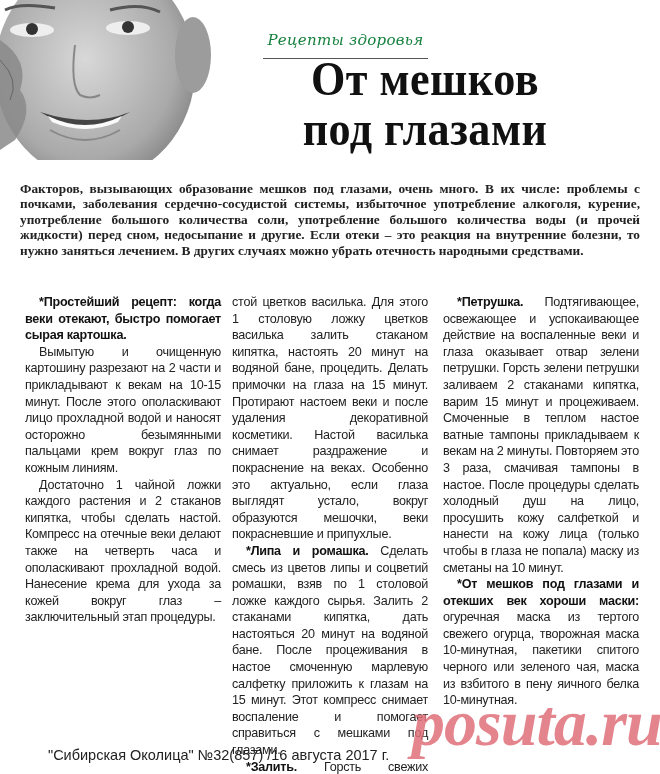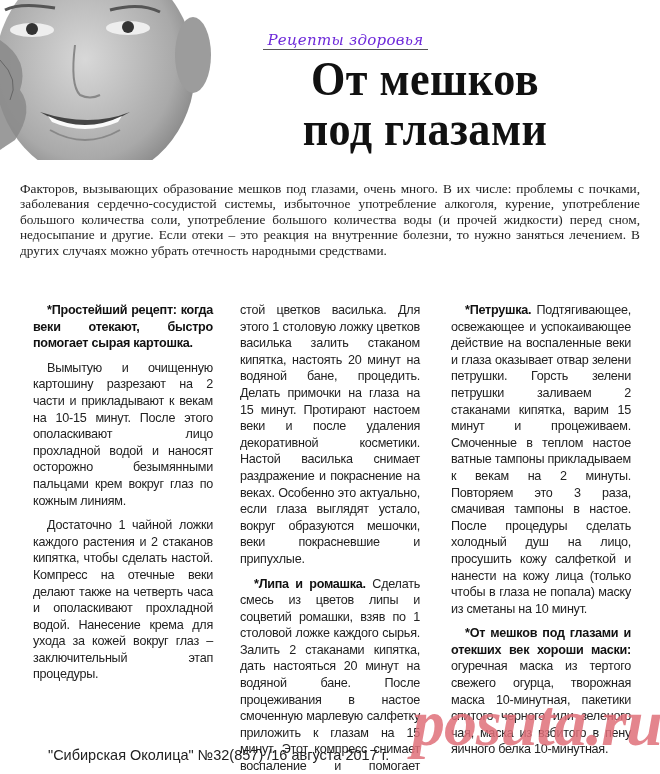--- a/index.html
+++ b/index.html
@@ -1,23 +1,23 @@
 <!DOCTYPE html>
 <html><head>
 <meta charset="utf-8">
 <style>
   html, body { margin:0; padding:0; background:#fff; }
   body { width:660px; height:774px; position:relative; overflow:hidden; font-family:"Liberation Sans", sans-serif; color:#1a1a1a; }
   .photo { position:absolute; left:0; top:0; width:230px; height:167px; overflow:hidden; }
   .photo svg { display:block; }
-  .rubric { position:absolute; left:263px; top:31px; width:165px; text-align:center; font-family:"DejaVu Serif", serif; font-style:italic; font-size:15px; color:#6d28d9; border-bottom:1.5px solid #555; line-height:18px; padding-bottom:0; letter-spacing:0.3px; }
+  .rubric { position:absolute; left:263px; top:31px; width:165px; text-align:center; font-family:"DejaVu Serif", serif; font-style:italic; font-size:15px; color:#15803d; border-bottom:1.5px solid #555; line-height:18px; padding-bottom:9px; letter-spacing:0.3px; }
   .title { position:absolute; left:190px; top:54px; width:470px; text-align:center; font-family:"Liberation Serif", serif; font-weight:bold; font-size:48px; line-height:50px; color:#111; letter-spacing:0.5px; transform:scaleX(0.92); transform-origin:center top; }
-  .lead { position:absolute; left:20px; top:181px; width:620px; font-family:"Liberation Serif", serif; font-weight:normal; font-size:13.3px; line-height:15.4px; color:#222; text-align:justify; }
+  .lead { position:absolute; left:20px; top:181px; width:620px; font-family:"Liberation Serif", serif; font-weight:bold; font-size:13.3px; line-height:15.4px; color:#222; text-align:justify; }
   .col { position:absolute; top:294px; width:196px; font-family:"Liberation Sans", sans-serif; font-size:12.6px; line-height:16.6px; color:#222; text-align:justify; letter-spacing:-0.25px; }
-  .col p { margin:8px; text-indent:14px; }
+  .col p { margin:0; text-indent:14px; }
   .col p.cont { text-indent:0; }
   .col b { font-weight:bold; color:#111; }
   .c1 { left:25px; }
   .c2 { left:232px; }
   .c3 { left:443px; }
   .footer { position:absolute; left:48px; top:747px; font-family:"Liberation Sans", sans-serif; font-size:14.5px; color:#222; }
   .watermark { position:absolute; left:412px; top:688px; font-family:"Liberation Serif", serif; font-style:italic; font-weight:bold; font-size:66px; line-height:70px; color:#e0707a; opacity:0.85; letter-spacing:-1px; }
 </style>
 </head>
 <body>

